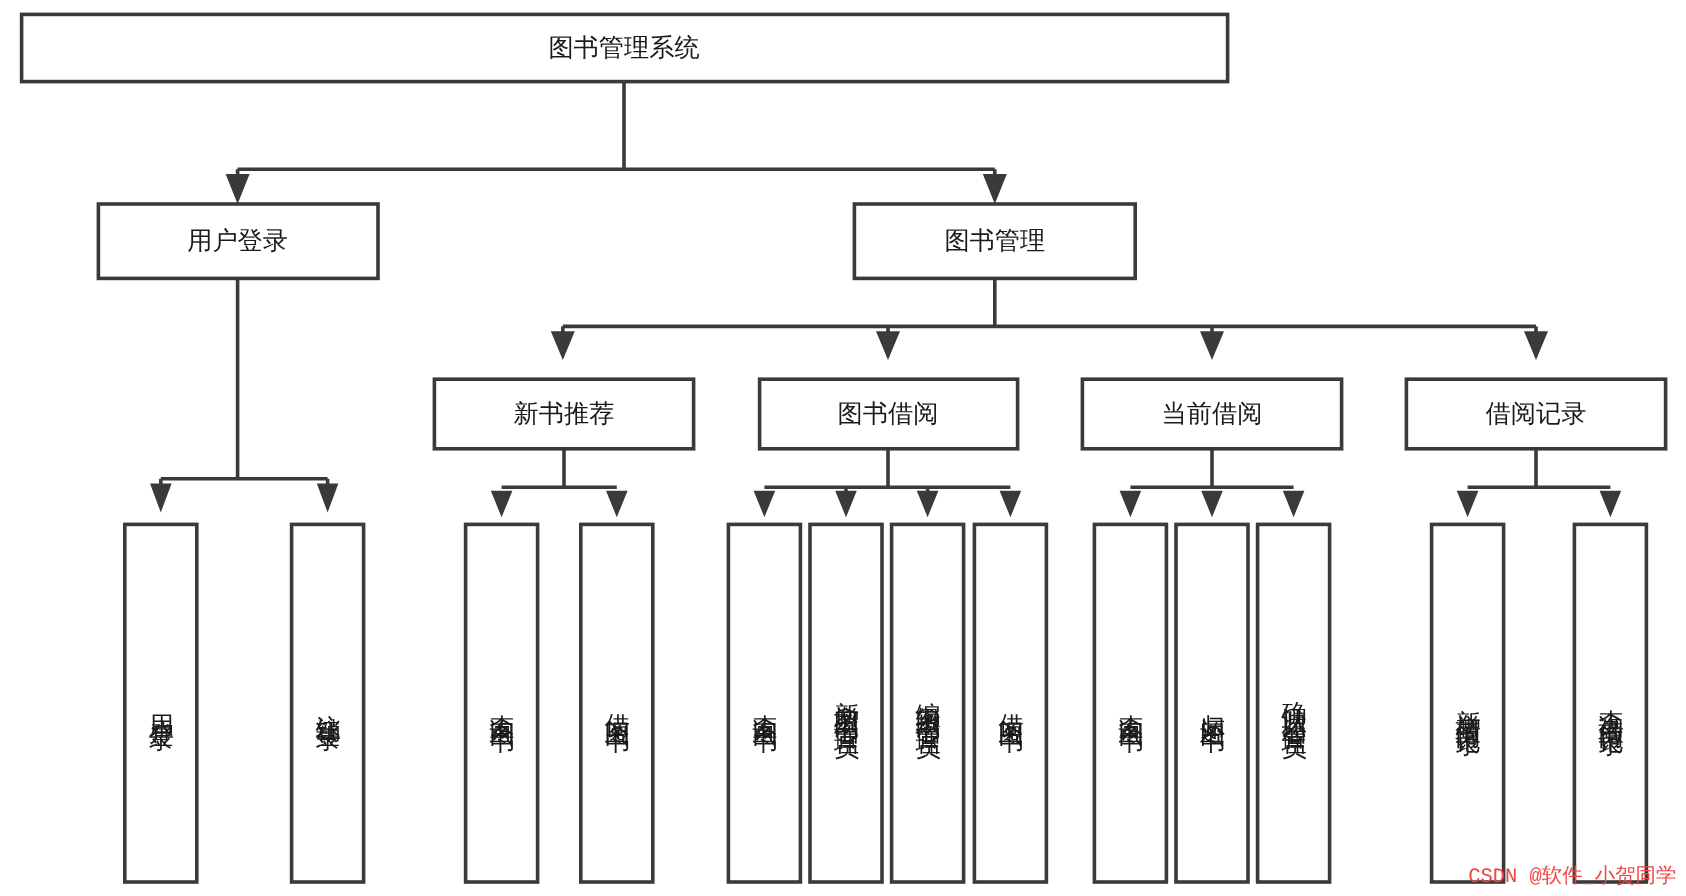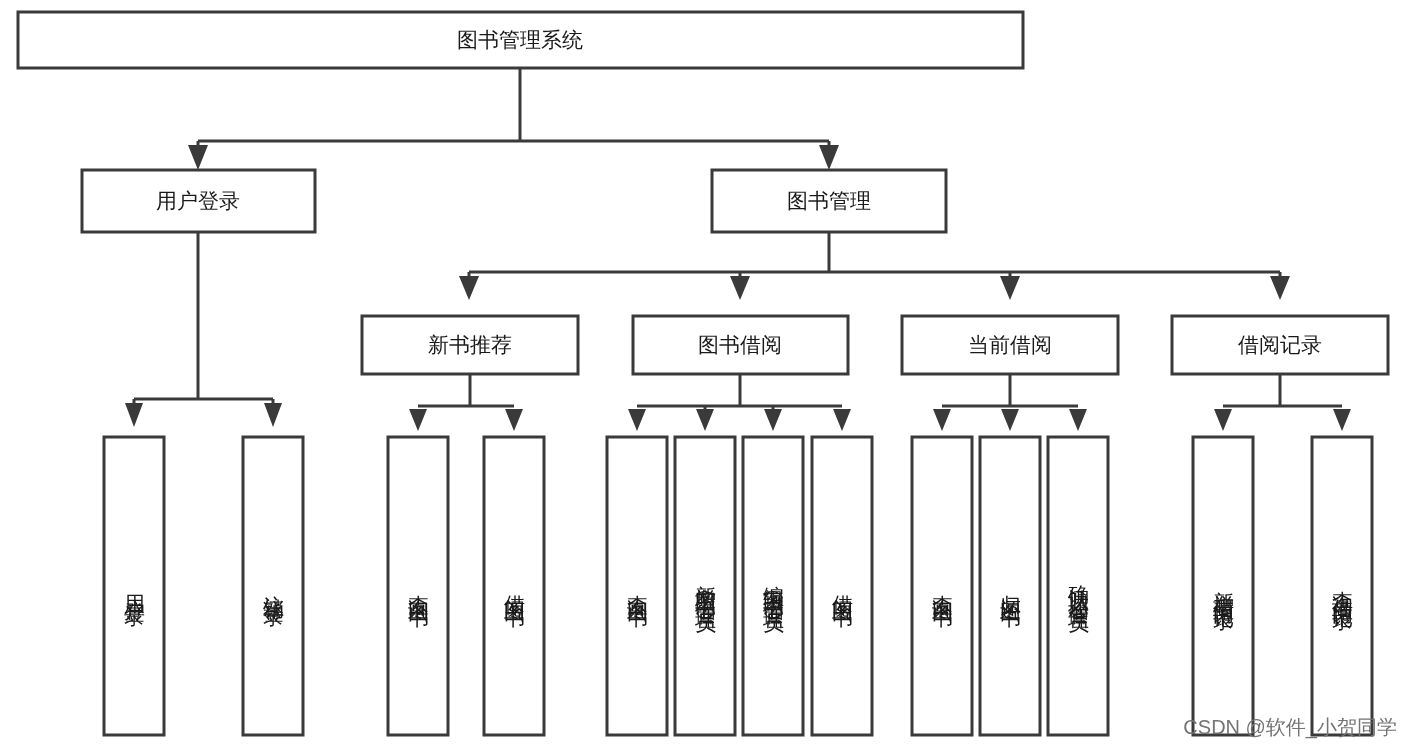--- a/index.html
+++ b/index.html
@@ -61,23 +61,23 @@
     font-size: 21px;
     line-height: 1;
     letter-spacing: 4px;
     color: #1a1a1a;
     white-space: nowrap;
   }
   .watermark {
     position: absolute;
     right: 8px;
     bottom: 6px;
-    font-family: Liberation Sans, sans-serif;
-    font-size: 20px;
-    color: #737373;
+    font-family: Liberation Mono, monospace;
+    font-size: 17px;
+    color: #ef4444;
     white-space: nowrap;
   }
 </style>
 </head>
 <body>
 
 <div id="diagram-root">
 
   <svg id="flow" viewBox="0 0 1405 747">
 

